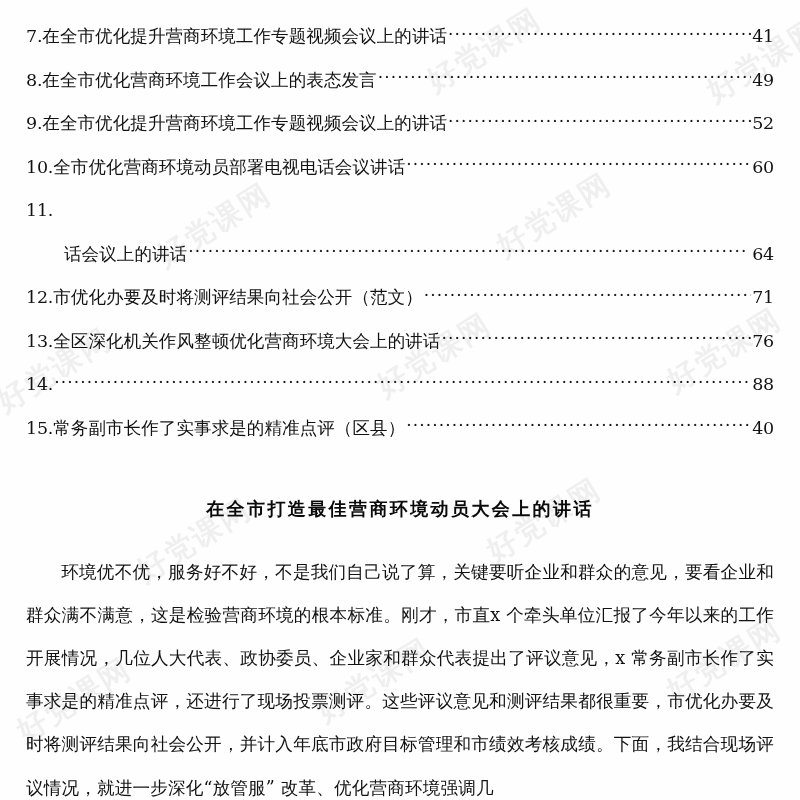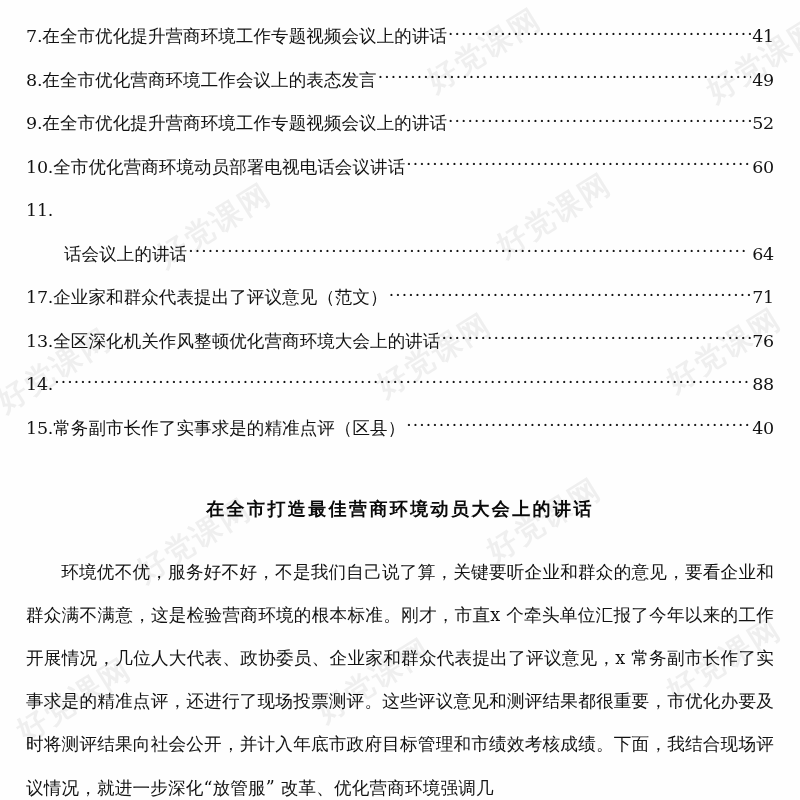--- a/index.html
+++ b/index.html
@@ -184,22 +184,22 @@
         <span class="num">11.</span>
 
       </div>
       <div class="toc-entry cont">
         <span class="title">话会议上的讲话</span>
         <span class="leader">································································································································································································</span>
         <span class="page gap-before-page">64</span>
       </div>
 
       <div class="toc-entry">
-        <span class="num">17.</span>
-        <span class="title">企业家和群众代表提出了评议意见（范文）</span>
+        <span class="num">12.</span>
+        <span class="title">市优化办要及时将测评结果向社会公开（范文）</span>
         <span class="leader">································································································································································································</span>
         <span class="page">71</span>
       </div>
 
       <div class="toc-entry">
         <span class="num">13.</span>
         <span class="title">全区深化机关作风整顿优化营商环境大会上的讲话</span>
         <span class="leader">································································································································································································</span>
         <span class="page">76</span>
       </div>

